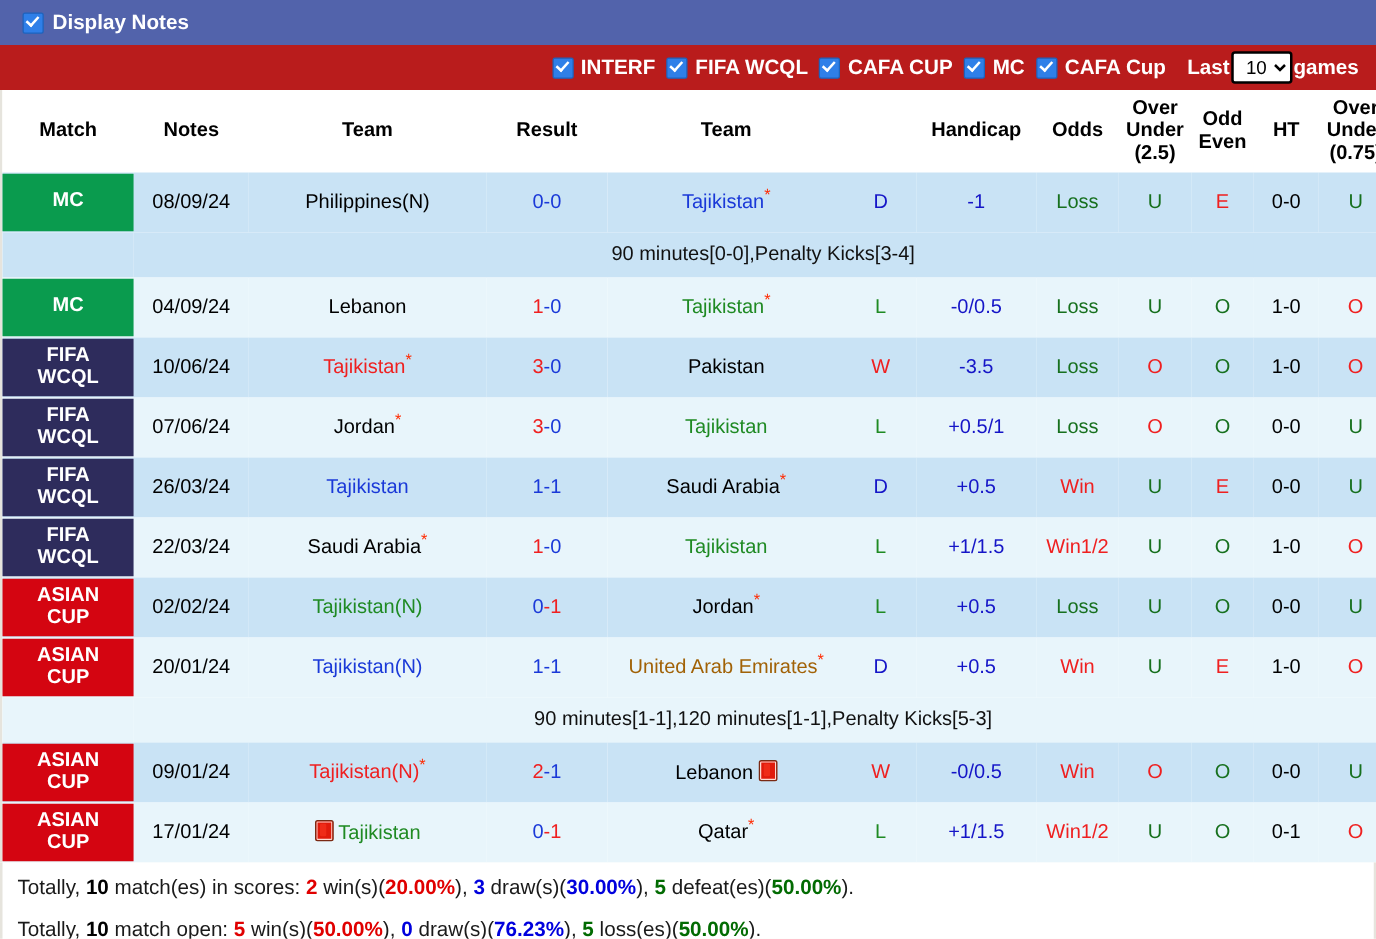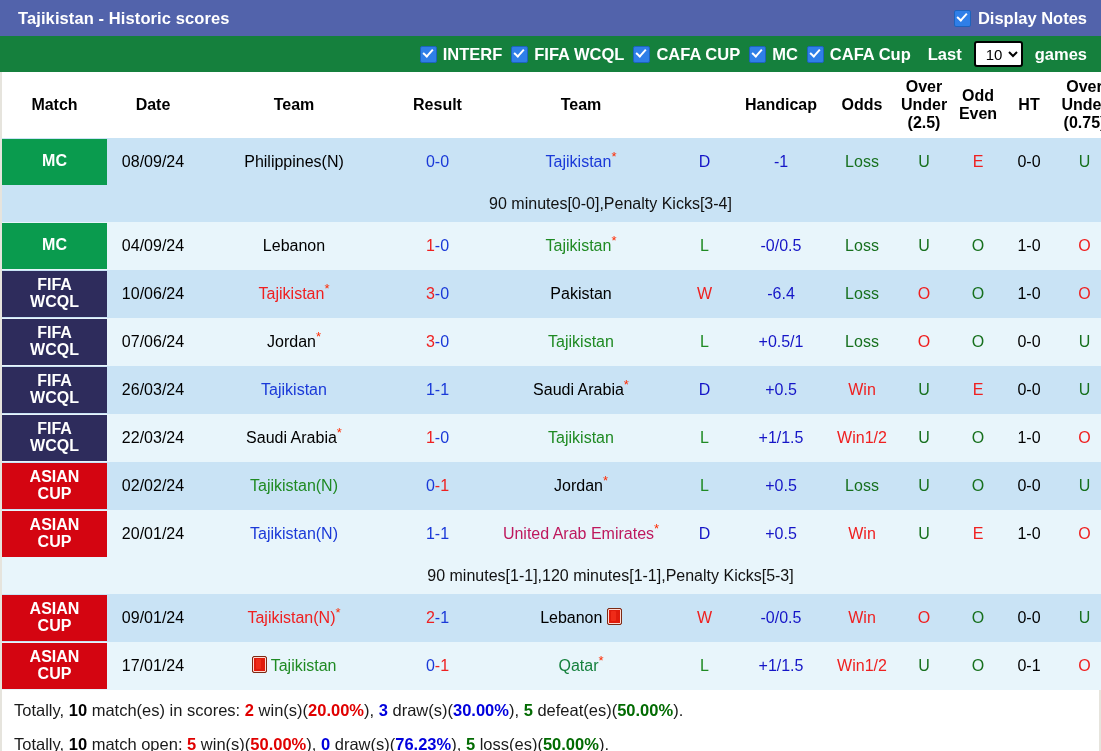--- a/index.html
+++ b/index.html
@@ -44,21 +44,21 @@
   }
   .titlebar-right .lbl {
     color: #ffffff;
     font-size: 16.5px;
     font-weight: bold;
   }
 
   
   .filterbar {
     height: 36px;
-    background: #15803d;
+    background: #b91c1c;
     display: flex;
     align-items: center;
     justify-content: flex-end;
     padding: 0 14px 0 0;
     box-sizing: border-box;
     gap: 9px;
   }
   .filter-item {
     display: flex;
     align-items: center;
@@ -66,21 +66,21 @@
   }
   .filter-item .lbl {
     color: #ffffff;
     font-size: 16.5px;
     font-weight: bold;
     white-space: nowrap;
   }
   .lastbox {
     display: flex;
     align-items: center;
-    gap: 12px;
+    gap: 1px;
     margin-left: 8px;
   }
   .lastbox .lbl {
     color: #ffffff;
     font-size: 16.5px;
     font-weight: bold;
   }
   .select-games {
     font-family: "Liberation Sans", sans-serif;
     font-size: 15px;
@@ -221,21 +221,20 @@
   .blue  { color: #0000dd; }
   .dgreen{ color: #026b02; }
   .black { color: #000000; }
 </style>
 </head>
 <body>
 
 <div id="app">
 
   <div class="titlebar">
-    <div class="titlebar-title">Tajikistan - Historic scores</div>
     <div class="titlebar-right">
       <span class="cbx"></span>
       <span class="lbl">Display Notes</span>
     </div>
   </div>
 
   <div class="filterbar">
     <div class="filter-item">
       <span class="cbx"></span>
       <span class="lbl">INTERF</span>
@@ -275,21 +274,21 @@
         <col style="width:96px">
         <col style="width:66px">
         <col style="width:58px">
         <col style="width:50px">
         <col style="width:52px">
         <col style="width:59px">
       </colgroup>
       <thead>
         <tr>
           <th>Match</th>
-          <th>Date</th>
+          <th>Notes</th>
           <th>Team</th>
           <th>Result</th>
           <th>Team</th>
           <th></th>
           <th>Handicap</th>
           <th>Odds</th>
           <th>
             <span>Over</span><br>
             <span>Under</span><br>
             <span>(2.5)</span>
@@ -345,21 +344,21 @@
           </tr>
           <tr class="row-even">
             <td class="cell-match">
               <span class="badge" style="background:#2e2c5c">FIFA<br>WCQL</span>
             </td>
             <td>10/06/24</td>
             <td><span style="color:#ef2020">Tajikistan</span><span class="sup-star">*</span></td>
             <td><span style="color:#ef2020">3</span><span style="color:#1a39d8">-0</span></td>
             <td><span style="color:#000000">Pakistan</span></td>
             <td><span style="color:#ef2020">W</span></td>
-            <td><span style="color:#1515c7">-6.4</span></td>
+            <td><span style="color:#1515c7">-3.5</span></td>
             <td><span style="color:#17701e">Loss</span></td>
             <td><span style="color:#ef2020">O</span></td>
             <td><span style="color:#17701e">O</span></td>
             <td>1-0</td>
             <td><span style="color:#ef2020">O</span></td>
           </tr>
           <tr class="row-odd">
             <td class="cell-match">
               <span class="badge" style="background:#2e2c5c">FIFA<br>WCQL</span>
             </td>
@@ -423,21 +422,21 @@
             <td>0-0</td>
             <td><span style="color:#17701e">U</span></td>
           </tr>
           <tr class="row-odd">
             <td class="cell-match">
               <span class="badge" style="background:#d40511">ASIAN<br>CUP</span>
             </td>
             <td>20/01/24</td>
             <td><span style="color:#1a39d8">Tajikistan(N)</span></td>
             <td><span style="color:#1a39d8">1</span><span style="color:#1a39d8">-1</span></td>
-            <td><span style="color:#be185d">United Arab Emirates</span><span class="sup-star">*</span></td>
+            <td><span style="color:#a16207">United Arab Emirates</span><span class="sup-star">*</span></td>
             <td><span style="color:#1515c7">D</span></td>
             <td><span style="color:#1515c7">+0.5</span></td>
             <td><span style="color:#ef2020">Win</span></td>
             <td><span style="color:#17701e">U</span></td>
             <td><span style="color:#ef2020">E</span></td>
             <td>1-0</td>
             <td><span style="color:#ef2020">O</span></td>
           </tr>
           <tr class="note-row row-odd">
             <td></td>
@@ -459,21 +458,21 @@
             <td>0-0</td>
             <td><span style="color:#17701e">U</span></td>
           </tr>
           <tr class="row-odd">
             <td class="cell-match">
               <span class="badge" style="background:#d40511">ASIAN<br>CUP</span>
             </td>
             <td>17/01/24</td>
             <td><span class="redcard"></span> <span style="color:#1f8a23">Tajikistan</span></td>
             <td><span style="color:#1a39d8">0</span><span style="color:#ef2020">-1</span></td>
-            <td><span style="color:#15803d">Qatar</span><span class="sup-star">*</span></td>
+            <td><span style="color:#000000">Qatar</span><span class="sup-star">*</span></td>
             <td><span style="color:#1f8a23">L</span></td>
             <td><span style="color:#1515c7">+1/1.5</span></td>
             <td><span style="color:#ef2020">Win1/2</span></td>
             <td><span style="color:#17701e">U</span></td>
             <td><span style="color:#17701e">O</span></td>
             <td>0-1</td>
             <td><span style="color:#ef2020">O</span></td>
           </tr>
         </tbody>
     </table>

